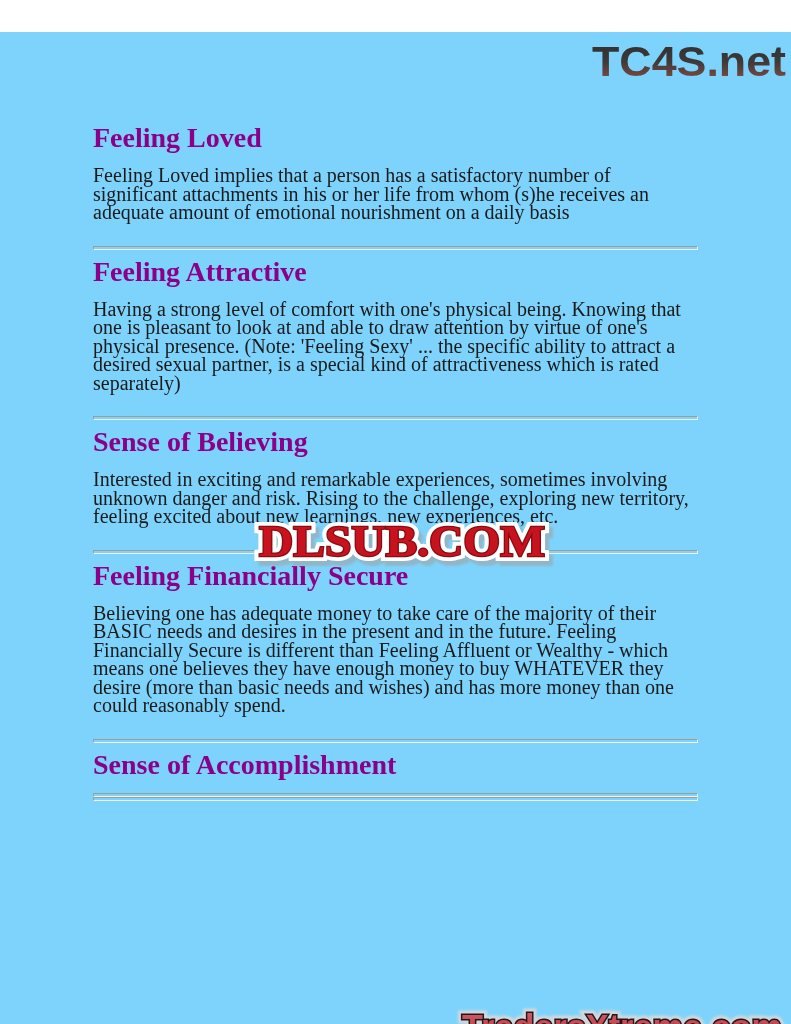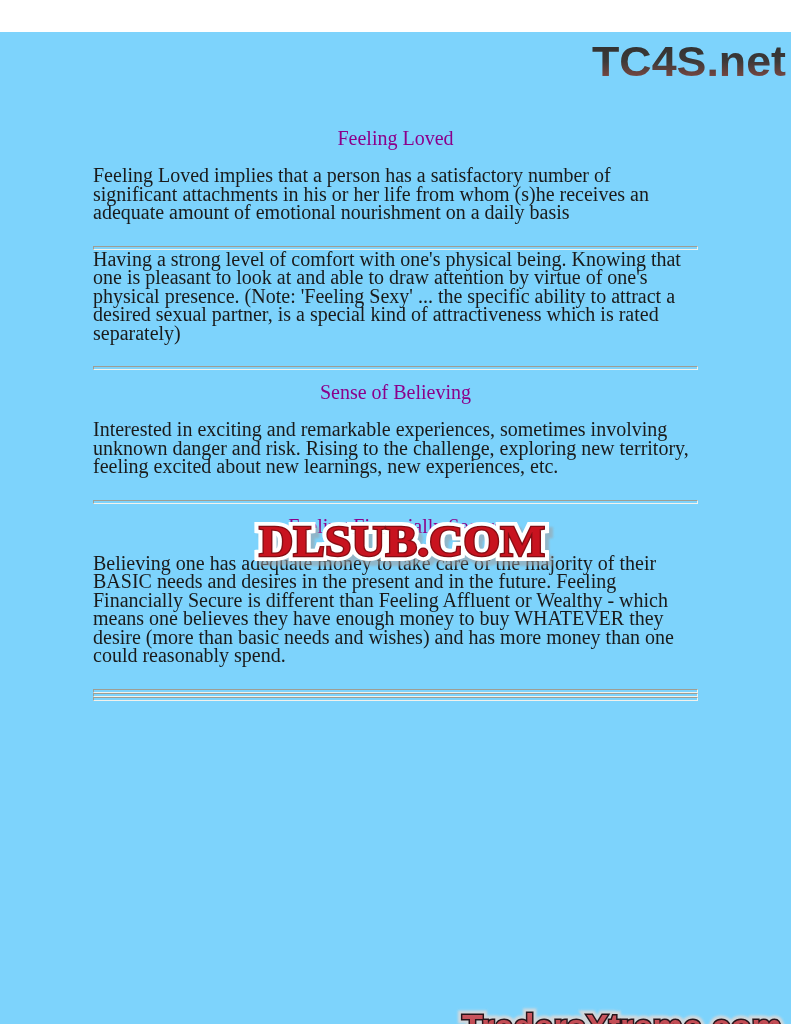--- a/index.html
+++ b/index.html
@@ -12,25 +12,24 @@
     font-family: "Liberation Serif", "DejaVu Serif", serif;
     margin-top: 32px;
   }
   .content {
     margin: 0 93px;
     width: 605px;
     padding-top: 84px;
   }
   .topic h2 {
     color: #8b008b;
-    font-size: 20px;
+    font-size: 28px;
     line-height: 28px;
-    font-weight: normal;
+    font-weight: bold;
     margin: 8px 0 14px 0;
-    text-align: center;
   }
   .topic p {
     color: #1a1a1a;
     font-size: 20px;
     line-height: 18.5px;
     margin: 0 0 24px 0;
   }
   .topic hr {
     height: 2px;
     margin: 0;
@@ -62,37 +61,39 @@
   </svg>
 
   <div class="content">
   <section class="topic">
     <h2>Feeling Loved</h2>
     <p>Feeling Loved implies that a person has a satisfactory number of significant attachments in his or her life from whom (s)he receives an adequate amount of emotional nourishment on a daily basis</p>
     <hr>
   </section>
 
   <section class="topic">
+    <h2>Feeling Attractive</h2>
     <p>Having a strong level of comfort with one's physical being. Knowing that one is pleasant to look at and able to draw attention by virtue of one's physical presence. (Note: 'Feeling Sexy' ... the specific ability to attract a desired sexual partner, is a special kind of attractiveness which is rated separately)</p>
     <hr>
   </section>
 
   <section class="topic">
     <h2>Sense of Believing</h2>
     <p>Interested in exciting and remarkable experiences, sometimes involving unknown danger and risk. Rising to the challenge, exploring new territory, feeling excited about new learnings, new experiences, etc.</p>
     <hr>
   </section>
 
   <section class="topic">
     <h2>Feeling Financially Secure</h2>
     <p>Believing one has adequate money to take care of the majority of their BASIC needs and desires in the present and in the future. Feeling Financially Secure is different than Feeling Affluent or Wealthy - which means one believes they have enough money to buy WHATEVER they desire (more than basic needs and wishes) and has more money than one could reasonably spend.</p>
     <hr>
   </section>
 
   <section class="topic">
+    <h2>Sense of Accomplishment</h2>
     <hr>
   </section>
 
   <section class="topic">
     <hr>
   </section>
 
 </div>
 
   <svg class="wm wm-dlsub" width="312" height="64" viewBox="0 0 312 64">

